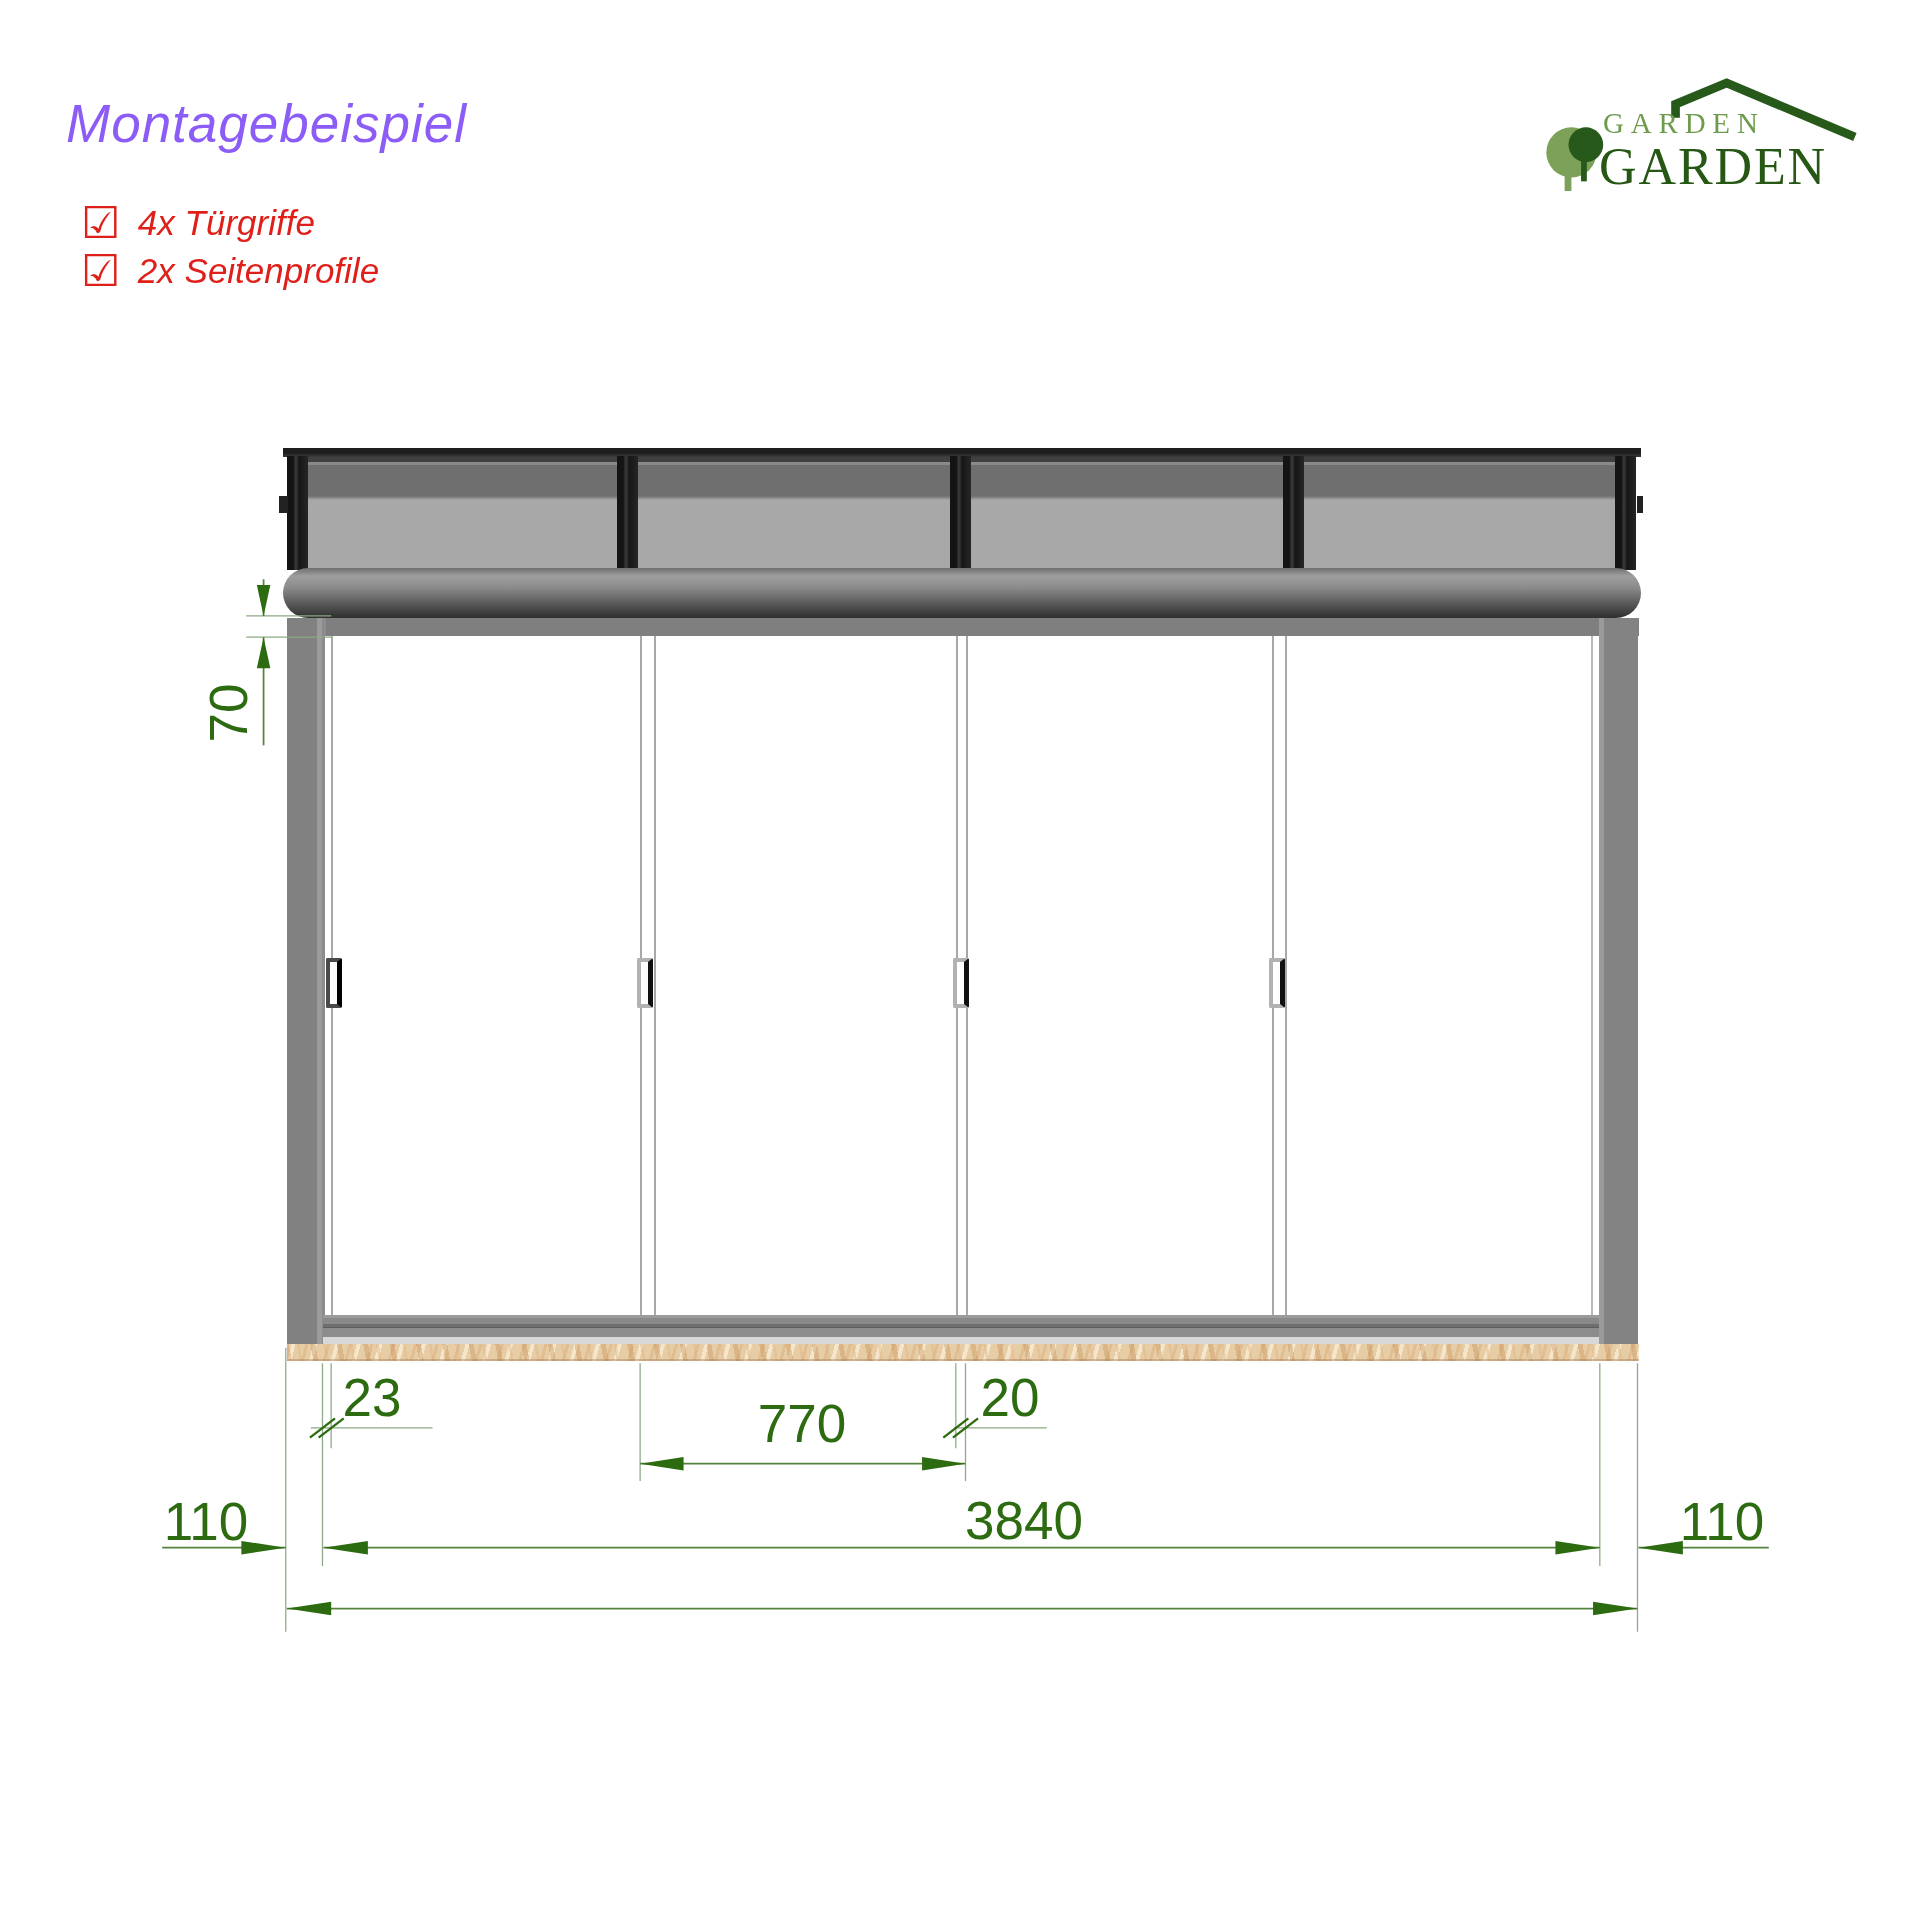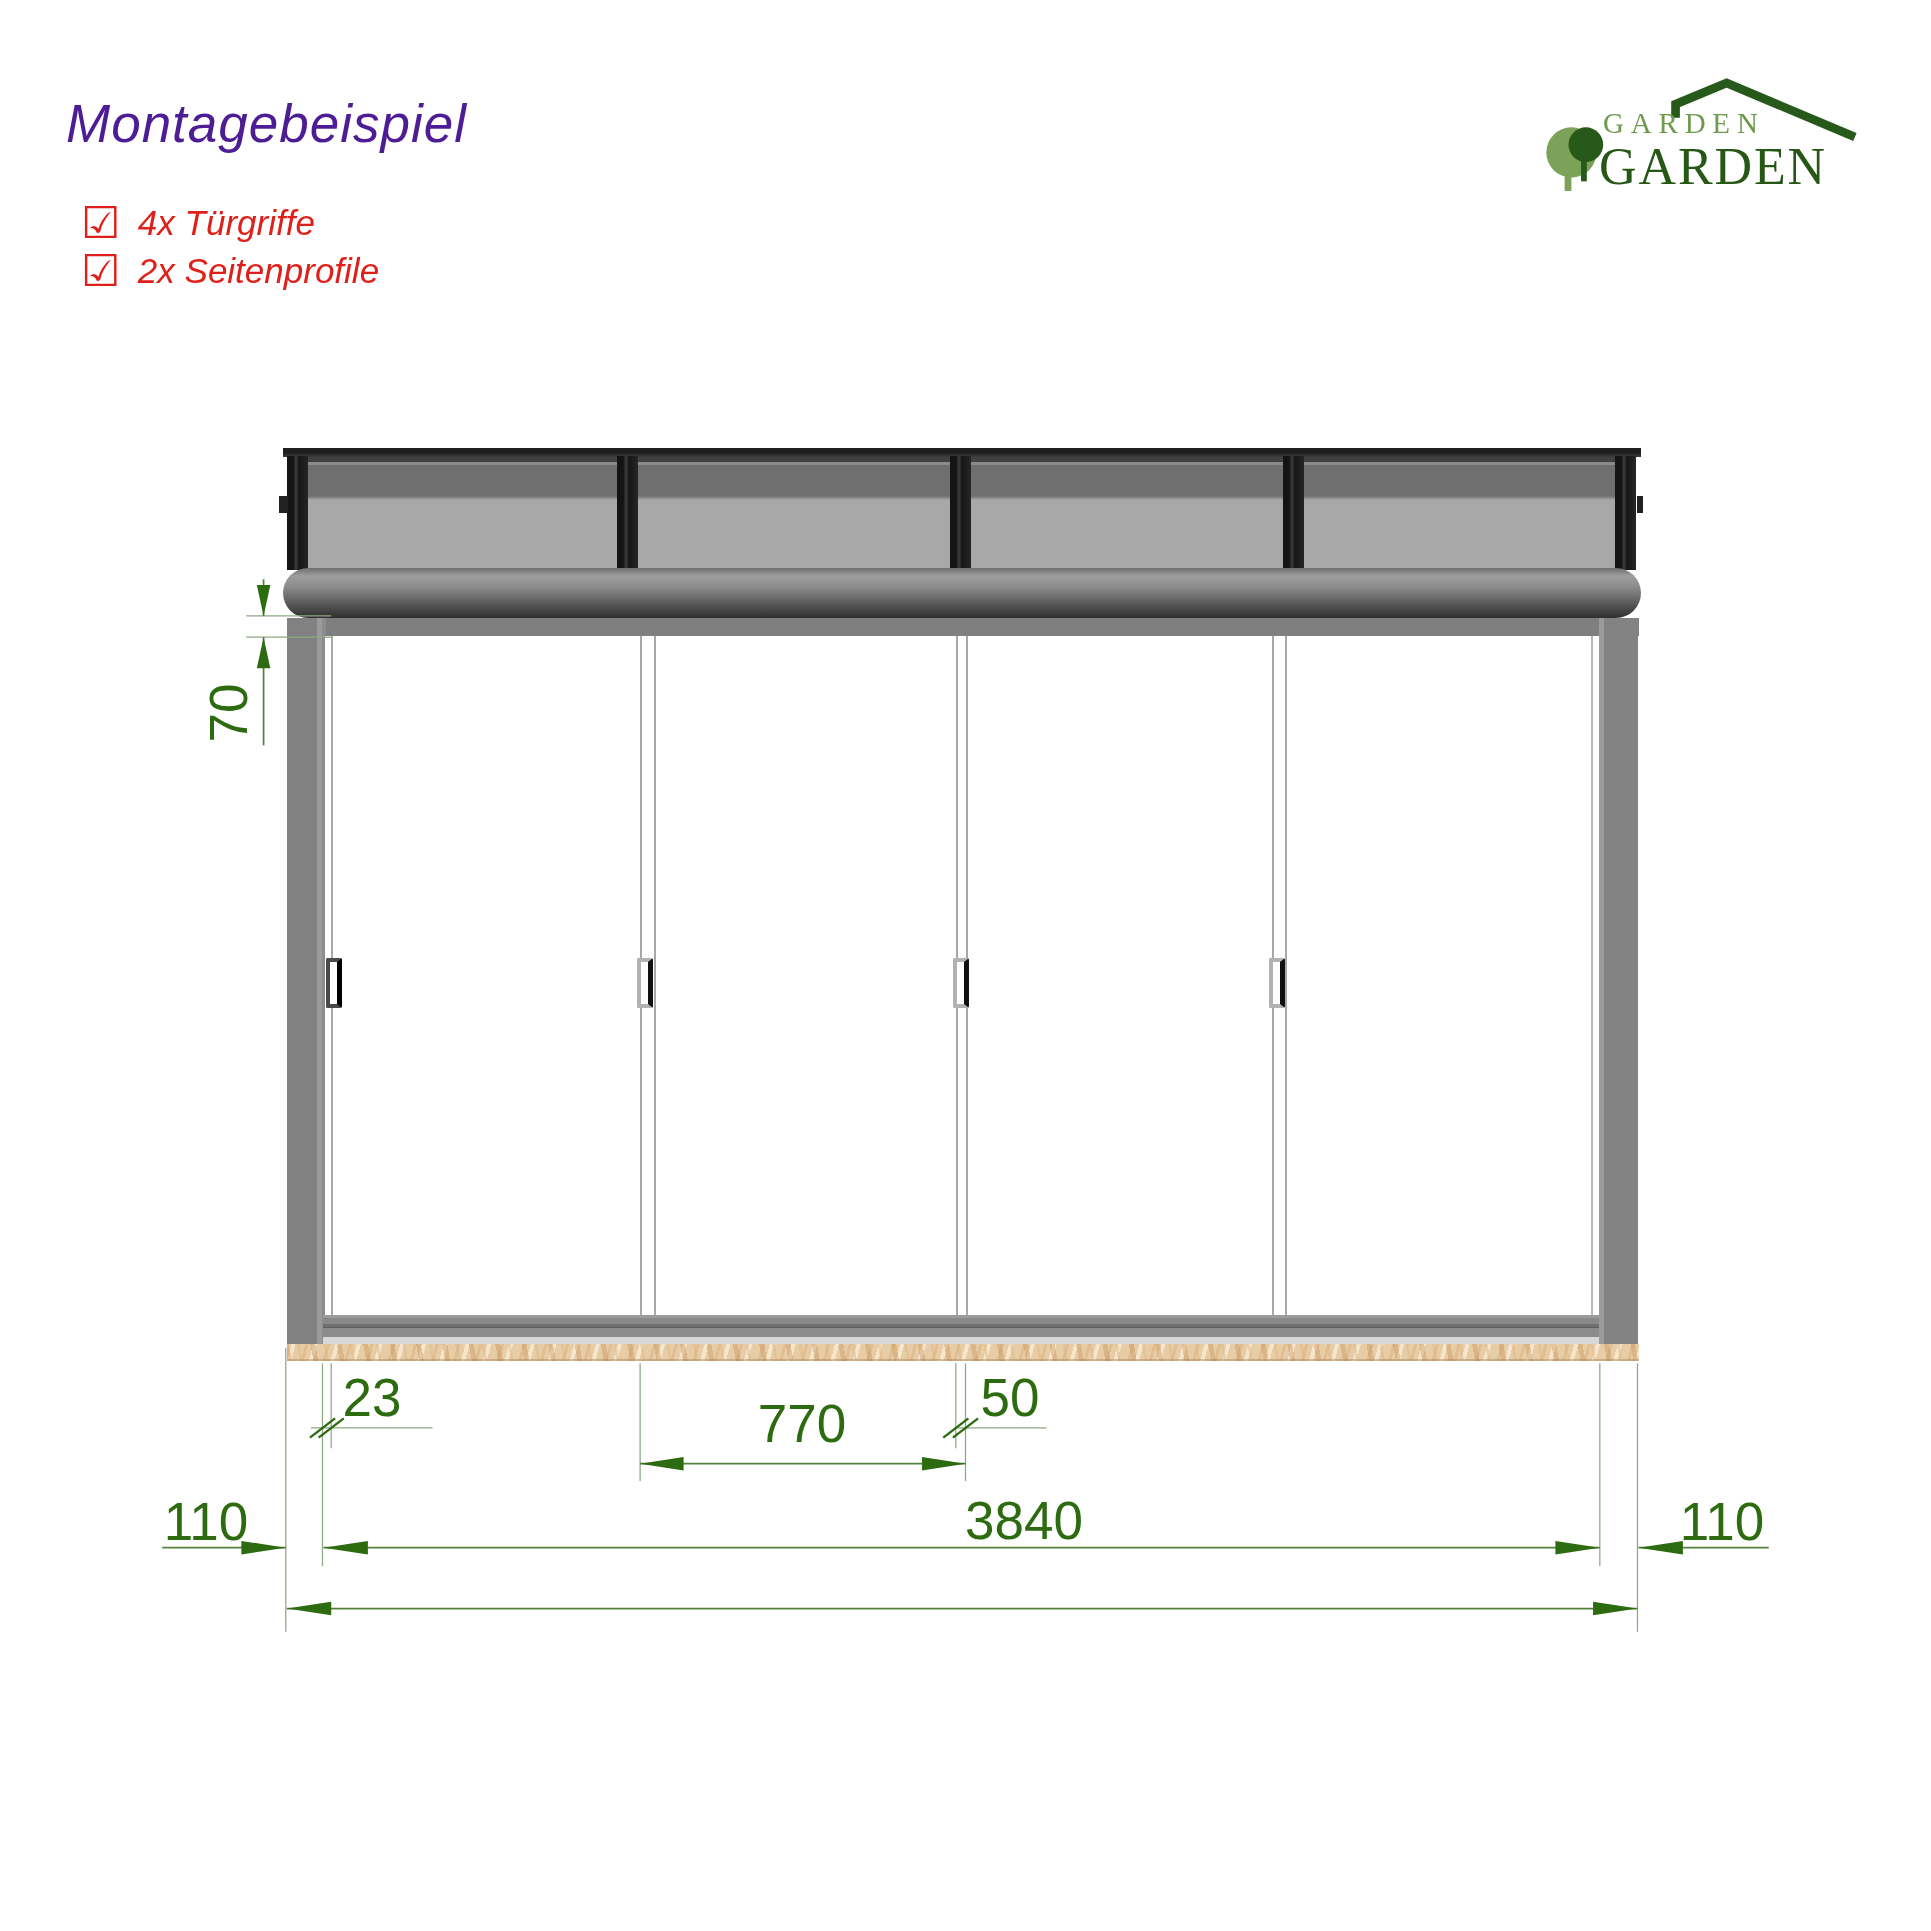--- a/index.html
+++ b/index.html
@@ -1,21 +1,21 @@
 <!DOCTYPE html>
 <html><head>
 <meta charset="utf-8">
 <style>
   html,body{margin:0;padding:0;background:#fff;}
   .canvas{position:relative;width:1931px;height:1931px;background:#ffffff;overflow:hidden;
           font-family:"Liberation Sans",sans-serif;}
   .abs{position:absolute;}
 
   
-  .title{left:66px;top:93px;font-size:53px;font-style:italic;color:#4c1d95;letter-spacing:1px;}
+  .title{left:66px;top:93px;font-size:53px;font-style:italic;color:#8b5cf6;letter-spacing:1px;}
   .check-row{display:flex;align-items:center;gap:17.4px;color:#df201a;font-style:italic;}
   .check-glyph{font-family:"DejaVu Sans",sans-serif;font-size:44px;line-height:44px;}
   .check-label{font-size:35px;line-height:44px;}
 
   
   .logo{left:1492px;top:56px;width:396px;height:135px;}
   .logo-top{position:absolute;left:111px;top:51px;font-family:"Liberation Serif",serif;
             font-size:29px;letter-spacing:6.8px;color:#6f9b4e;}
   .logo-bottom{position:absolute;left:107px;top:81px;font-family:"Liberation Serif",serif;
             font-size:52px;letter-spacing:1.9px;color:#265715;}
@@ -166,19 +166,19 @@
       <line x1="321" y1="1489" x2="347" y2="1469"></line>
       <line x1="330" y1="1489" x2="356" y2="1469"></line>
       <line x1="977" y1="1489" x2="1003" y2="1469"></line>
       <line x1="987" y1="1489" x2="1013" y2="1469"></line>
     </g>
   </svg>
 
   <div class="abs dimlabel" style="left:176px;top:685px;width:106px;transform:rotate(-90deg);">70</div>
   <div class="abs dimlabel" style="left:314px;top:1370px;width:116px;">23</div>
   <div class="abs dimlabel" style="left:715px;top:1396px;width:174px;">770</div>
-  <div class="abs dimlabel" style="left:952px;top:1370px;width:116px;">50</div>
+  <div class="abs dimlabel" style="left:952px;top:1370px;width:116px;">20</div>
   <div class="abs dimlabel" style="left:119px;top:1494px;width:174px;">110</div>
   <div class="abs dimlabel" style="left:842px;top:1493px;width:241px;text-align:right;">3840</div>
   <div class="abs dimlabel" style="left:1635px;top:1494px;width:174px;">110</div>
 
 </div>
 
 
 </body></html>

